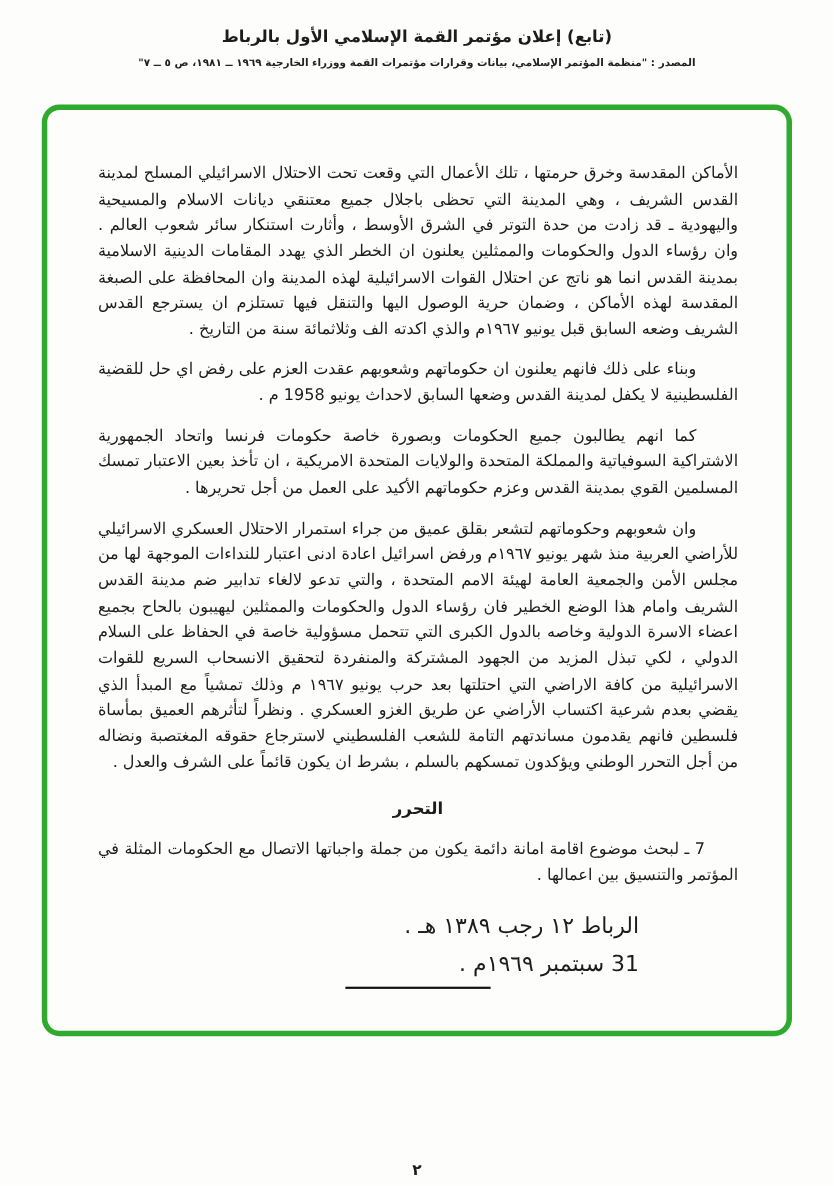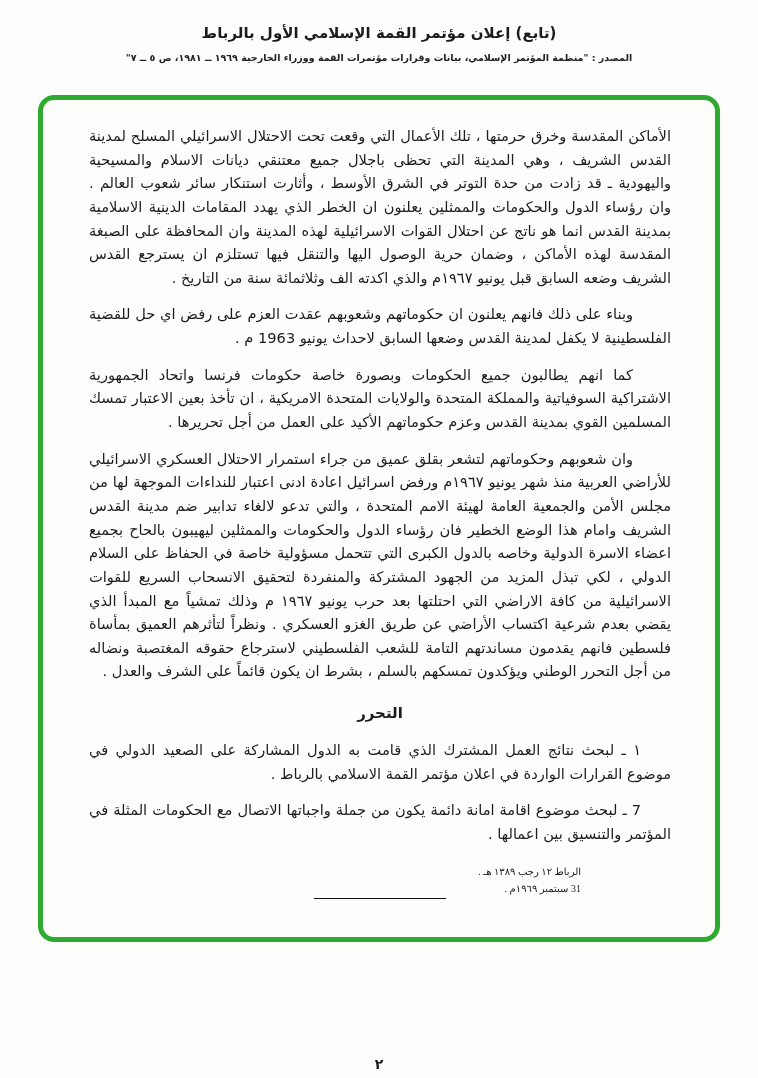--- a/index.html
+++ b/index.html
@@ -34,21 +34,21 @@
   
   .green-box {
     position: absolute;
     left: 38px;
     right: 38px;
     top: 95px;
     height: 847px;
     box-sizing: border-box;
     border: 5px solid #2faa2f;
     border-radius: 16px;
-    padding: 24px 44px 20px 46px;
+    padding: 46px 44px 20px 46px;
     direction: rtl;
     display: flex;
     flex-direction: column;
     overflow: hidden;
     background: #fdfdfb;
   }
   .body-text {
     font-size: 14.6px;
     line-height: 1.62;
     text-align: justify;
@@ -67,25 +67,24 @@
   }
   .items .item {
     margin: 0 0 13px 0;
     text-indent: 30px;
     font-size: 14.6px;
     line-height: 1.62;
     text-align: justify;
   }
   .signature {
     margin-top: 4px;
-    font-size: 10px;
+    font-size: 20px;
     line-height: 1.75;
     text-align: right;
     padding-right: 90px;
-    font-family: Liberation Serif, serif;
   }
 
   .footer-rule {
     margin-top: auto;
     align-self: center;
     width: 132px;
     height: 2.5px;
     background: #111;
     margin-bottom: 18px;
   }
@@ -107,30 +106,29 @@
 <div class="page">
 
   <div class="header">
     <div class="doc-title">(تابع) إعلان مؤتمر القمة الإسلامي الأول بالرباط</div>
     <div class="doc-source">المصدر : "منظمة المؤتمر الإسلامي، بيانات وقرارات مؤتمرات القمة ووزراء الخارجية ١٩٦٩ ــ ١٩٨١، ص ٥ ــ ٧"</div>
   </div>
 
   <div class="green-box">
     <div class="body-text">
       <p class="no-indent">الأماكن المقدسة وخرق حرمتها ، تلك الأعمال التي وقعت تحت الاحتلال الاسرائيلي المسلح لمدينة القدس الشريف ، وهي المدينة التي تحظى باجلال جميع معتنقي ديانات الاسلام والمسيحية واليهودية ـ قد زادت من حدة التوتر في الشرق الأوسط ، وأثارت استنكار سائر شعوب العالم . وان رؤساء الدول والحكومات والممثلين يعلنون ان الخطر الذي يهدد المقامات الدينية الاسلامية بمدينة القدس انما هو ناتج عن احتلال القوات الاسرائيلية لهذه المدينة وان المحافظة على الصبغة المقدسة لهذه الأماكن ، وضمان حرية الوصول اليها والتنقل فيها تستلزم ان يسترجع القدس الشريف وضعه السابق قبل يونيو ١٩٦٧م والذي اكدته الف وثلاثمائة سنة من التاريخ .</p>
-      <p>وبناء على ذلك فانهم يعلنون ان حكوماتهم وشعوبهم عقدت العزم على رفض اي حل للقضية الفلسطينية لا يكفل لمدينة القدس وضعها السابق لاحداث يونيو 1963 م .</p>
+      <p>وبناء على ذلك فانهم يعلنون ان حكوماتهم وشعوبهم عقدت العزم على رفض اي حل للقضية الفلسطينية لا يكفل لمدينة القدس وضعها السابق لاحداث يونيو 1958 م .</p>
       <p>كما انهم يطالبون جميع الحكومات وبصورة خاصة حكومات فرنسا واتحاد الجمهورية الاشتراكية السوفياتية والمملكة المتحدة والولايات المتحدة الامريكية ، ان تأخذ بعين الاعتبار تمسك المسلمين القوي بمدينة القدس وعزم حكوماتهم الأكيد على العمل من أجل تحريرها .</p>
       <p>وان شعوبهم وحكوماتهم لتشعر بقلق عميق من جراء استمرار الاحتلال العسكري الاسرائيلي للأراضي العربية منذ شهر يونيو ١٩٦٧م ورفض اسرائيل اعادة ادنى اعتبار للنداءات الموجهة لها من مجلس الأمن والجمعية العامة لهيئة الامم المتحدة ، والتي تدعو لالغاء تدابير ضم مدينة القدس الشريف وامام هذا الوضع الخطير فان رؤساء الدول والحكومات والممثلين ليهيبون بالحاح بجميع اعضاء الاسرة الدولية وخاصه بالدول الكبرى التي تتحمل مسؤولية خاصة في الحفاظ على السلام الدولي ، لكي تبذل المزيد من الجهود المشتركة والمنفردة لتحقيق الانسحاب السريع للقوات الاسرائيلية من كافة الاراضي التي احتلتها بعد حرب يونيو ١٩٦٧ م وذلك تمشياً مع المبدأ الذي يقضي بعدم شرعية اكتساب الأراضي عن طريق الغزو العسكري . ونظراً لتأثرهم العميق بمأساة فلسطين فانهم يقدمون مساندتهم التامة للشعب الفلسطيني لاسترجاع حقوقه المغتصبة ونضاله من أجل التحرر الوطني ويؤكدون تمسكهم بالسلم ، بشرط ان يكون قائماً على الشرف والعدل .</p>
     </div>
 
     <div class="decision-heading">التحرر</div>
 
 
     <div class="items">
-      <div class="item">١ ـ لبحث نتائج العمل المشترك الذي قامت به الدول المشاركة على الصعيد الدولي في موضوع القرارات الواردة في اعلان مؤتمر القمة الاسلامي بالرباط .</div>
       <div class="item">7 ـ لبحث موضوع اقامة امانة دائمة يكون من جملة واجباتها الاتصال مع الحكومات المثلة في المؤتمر والتنسيق بين اعمالها .</div>
     </div>
 
     <div class="signature">
       <div>الرباط ١٢ رجب ١٣٨٩ هـ .</div>
       <div>31 سبتمبر ١٩٦٩م .</div>
     </div>
 
     <div class="footer-rule"></div>
   </div>

